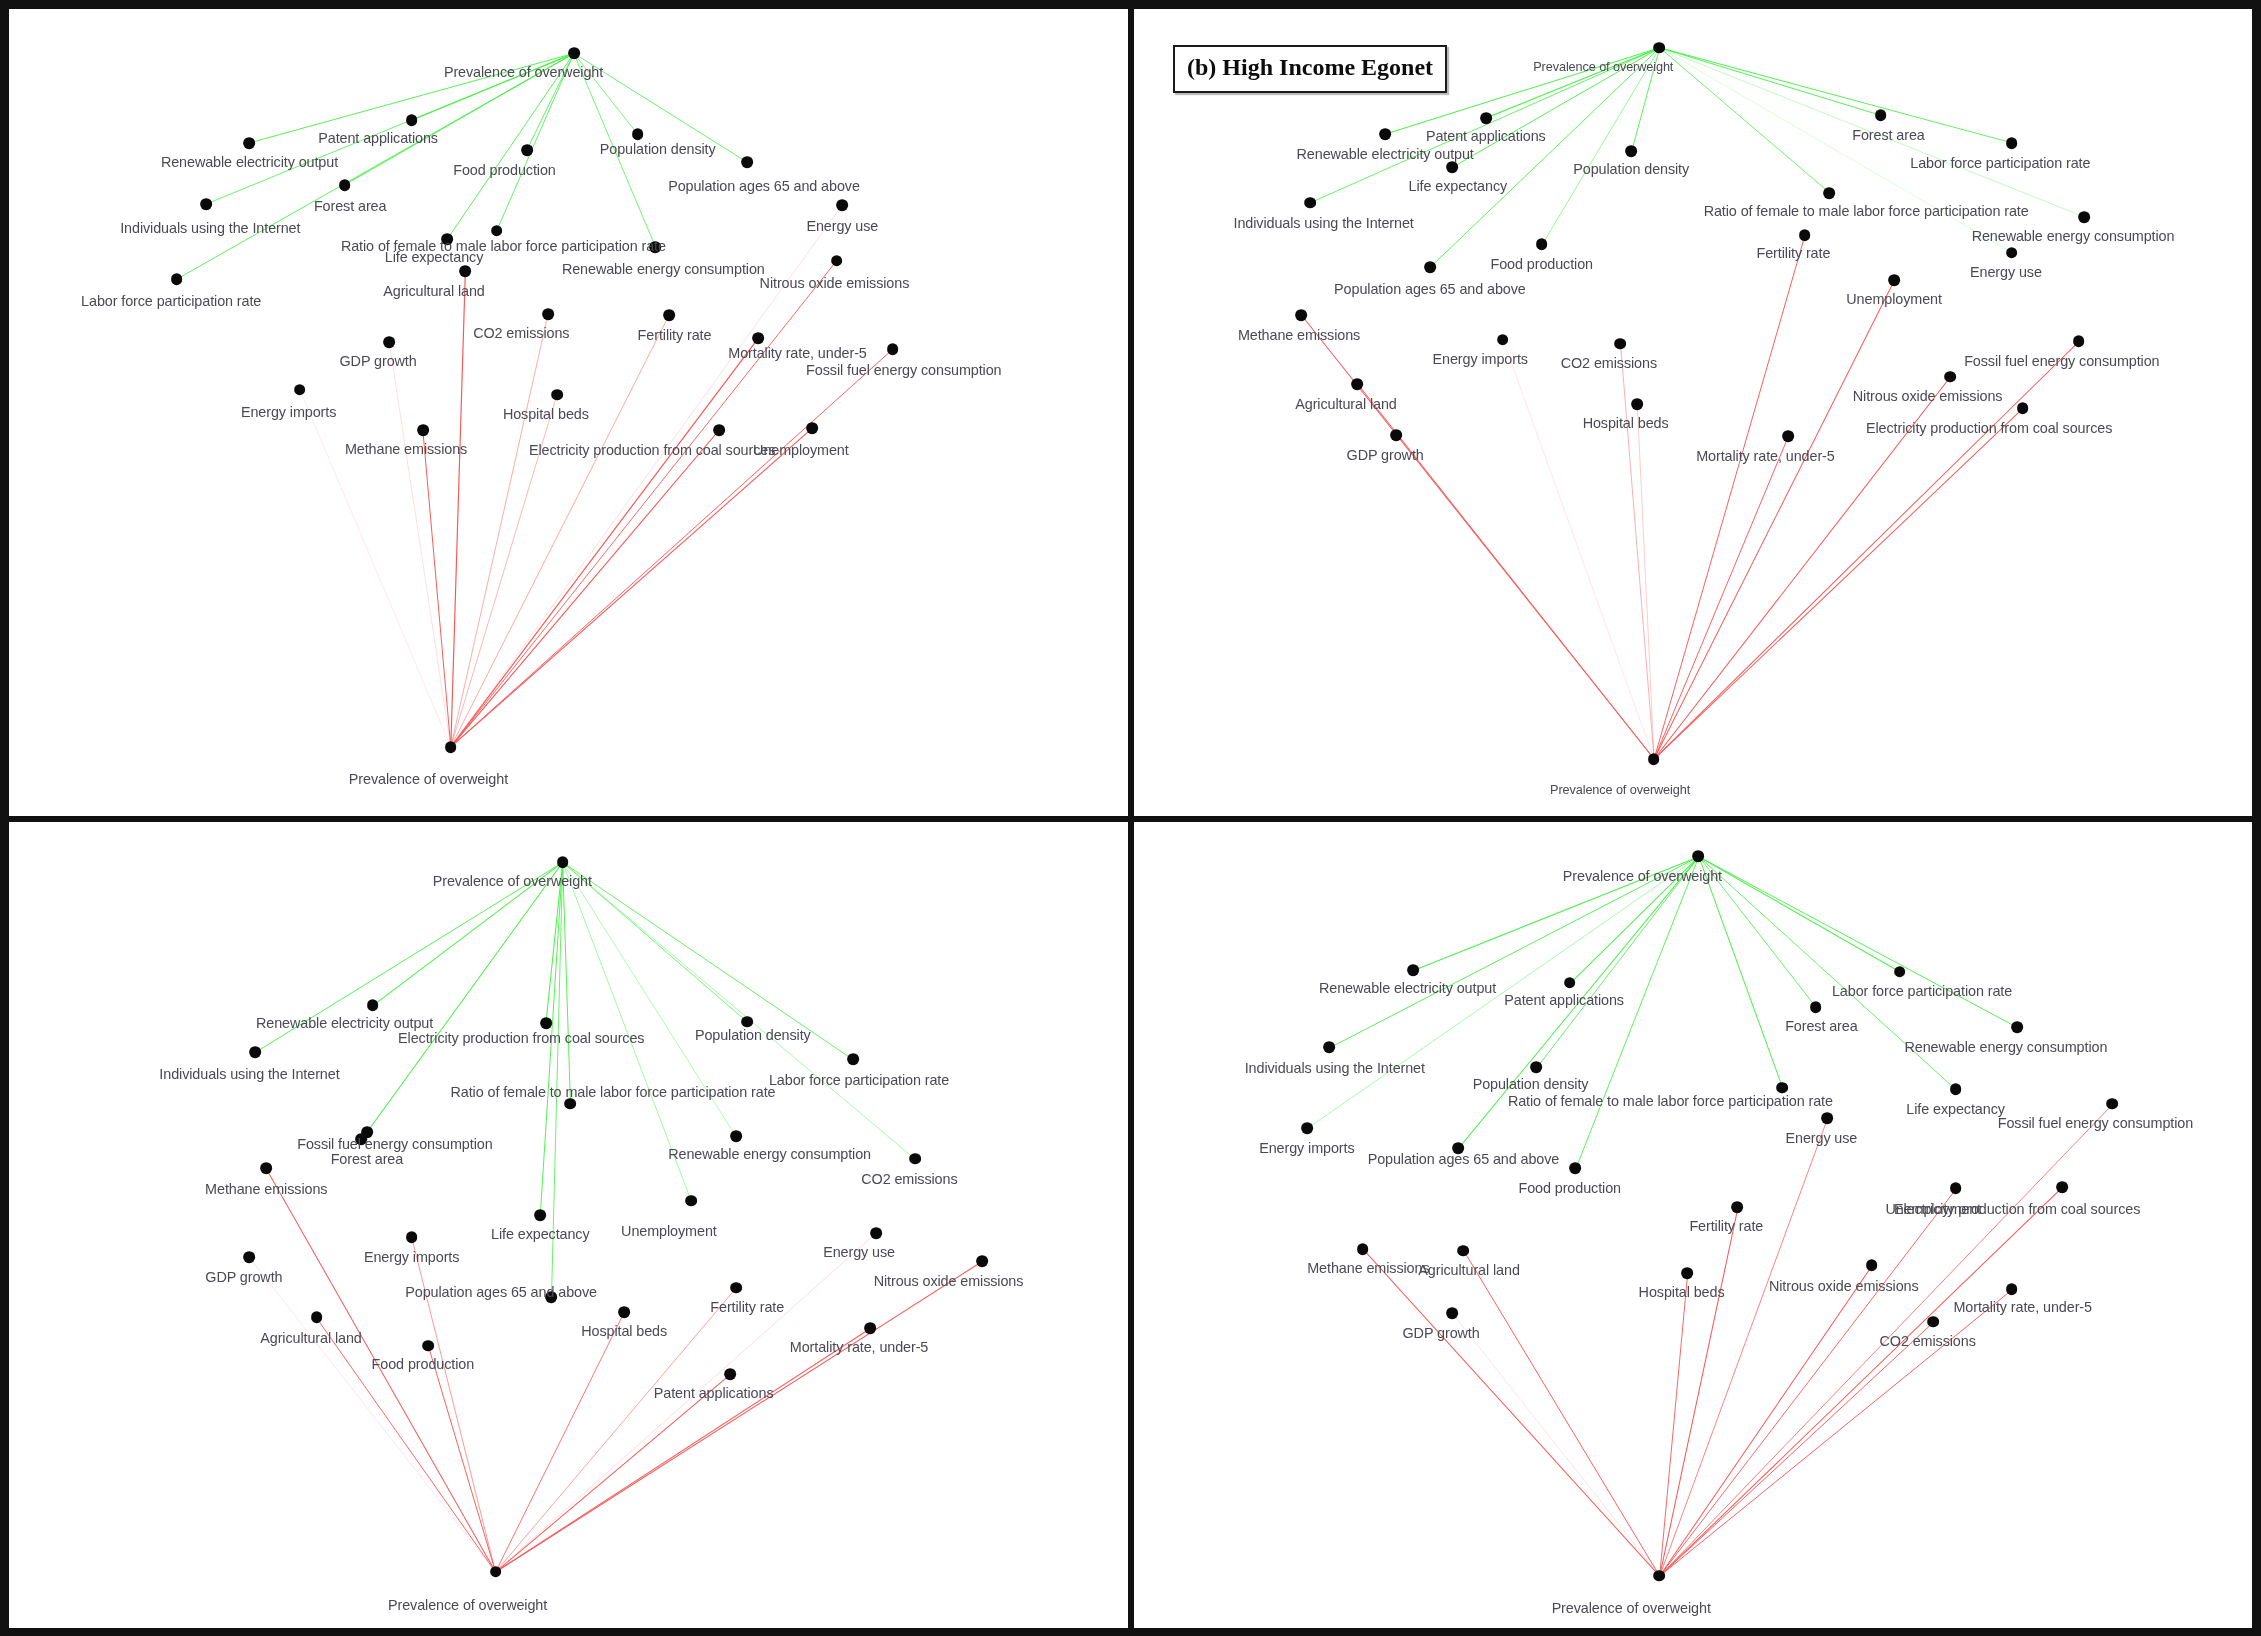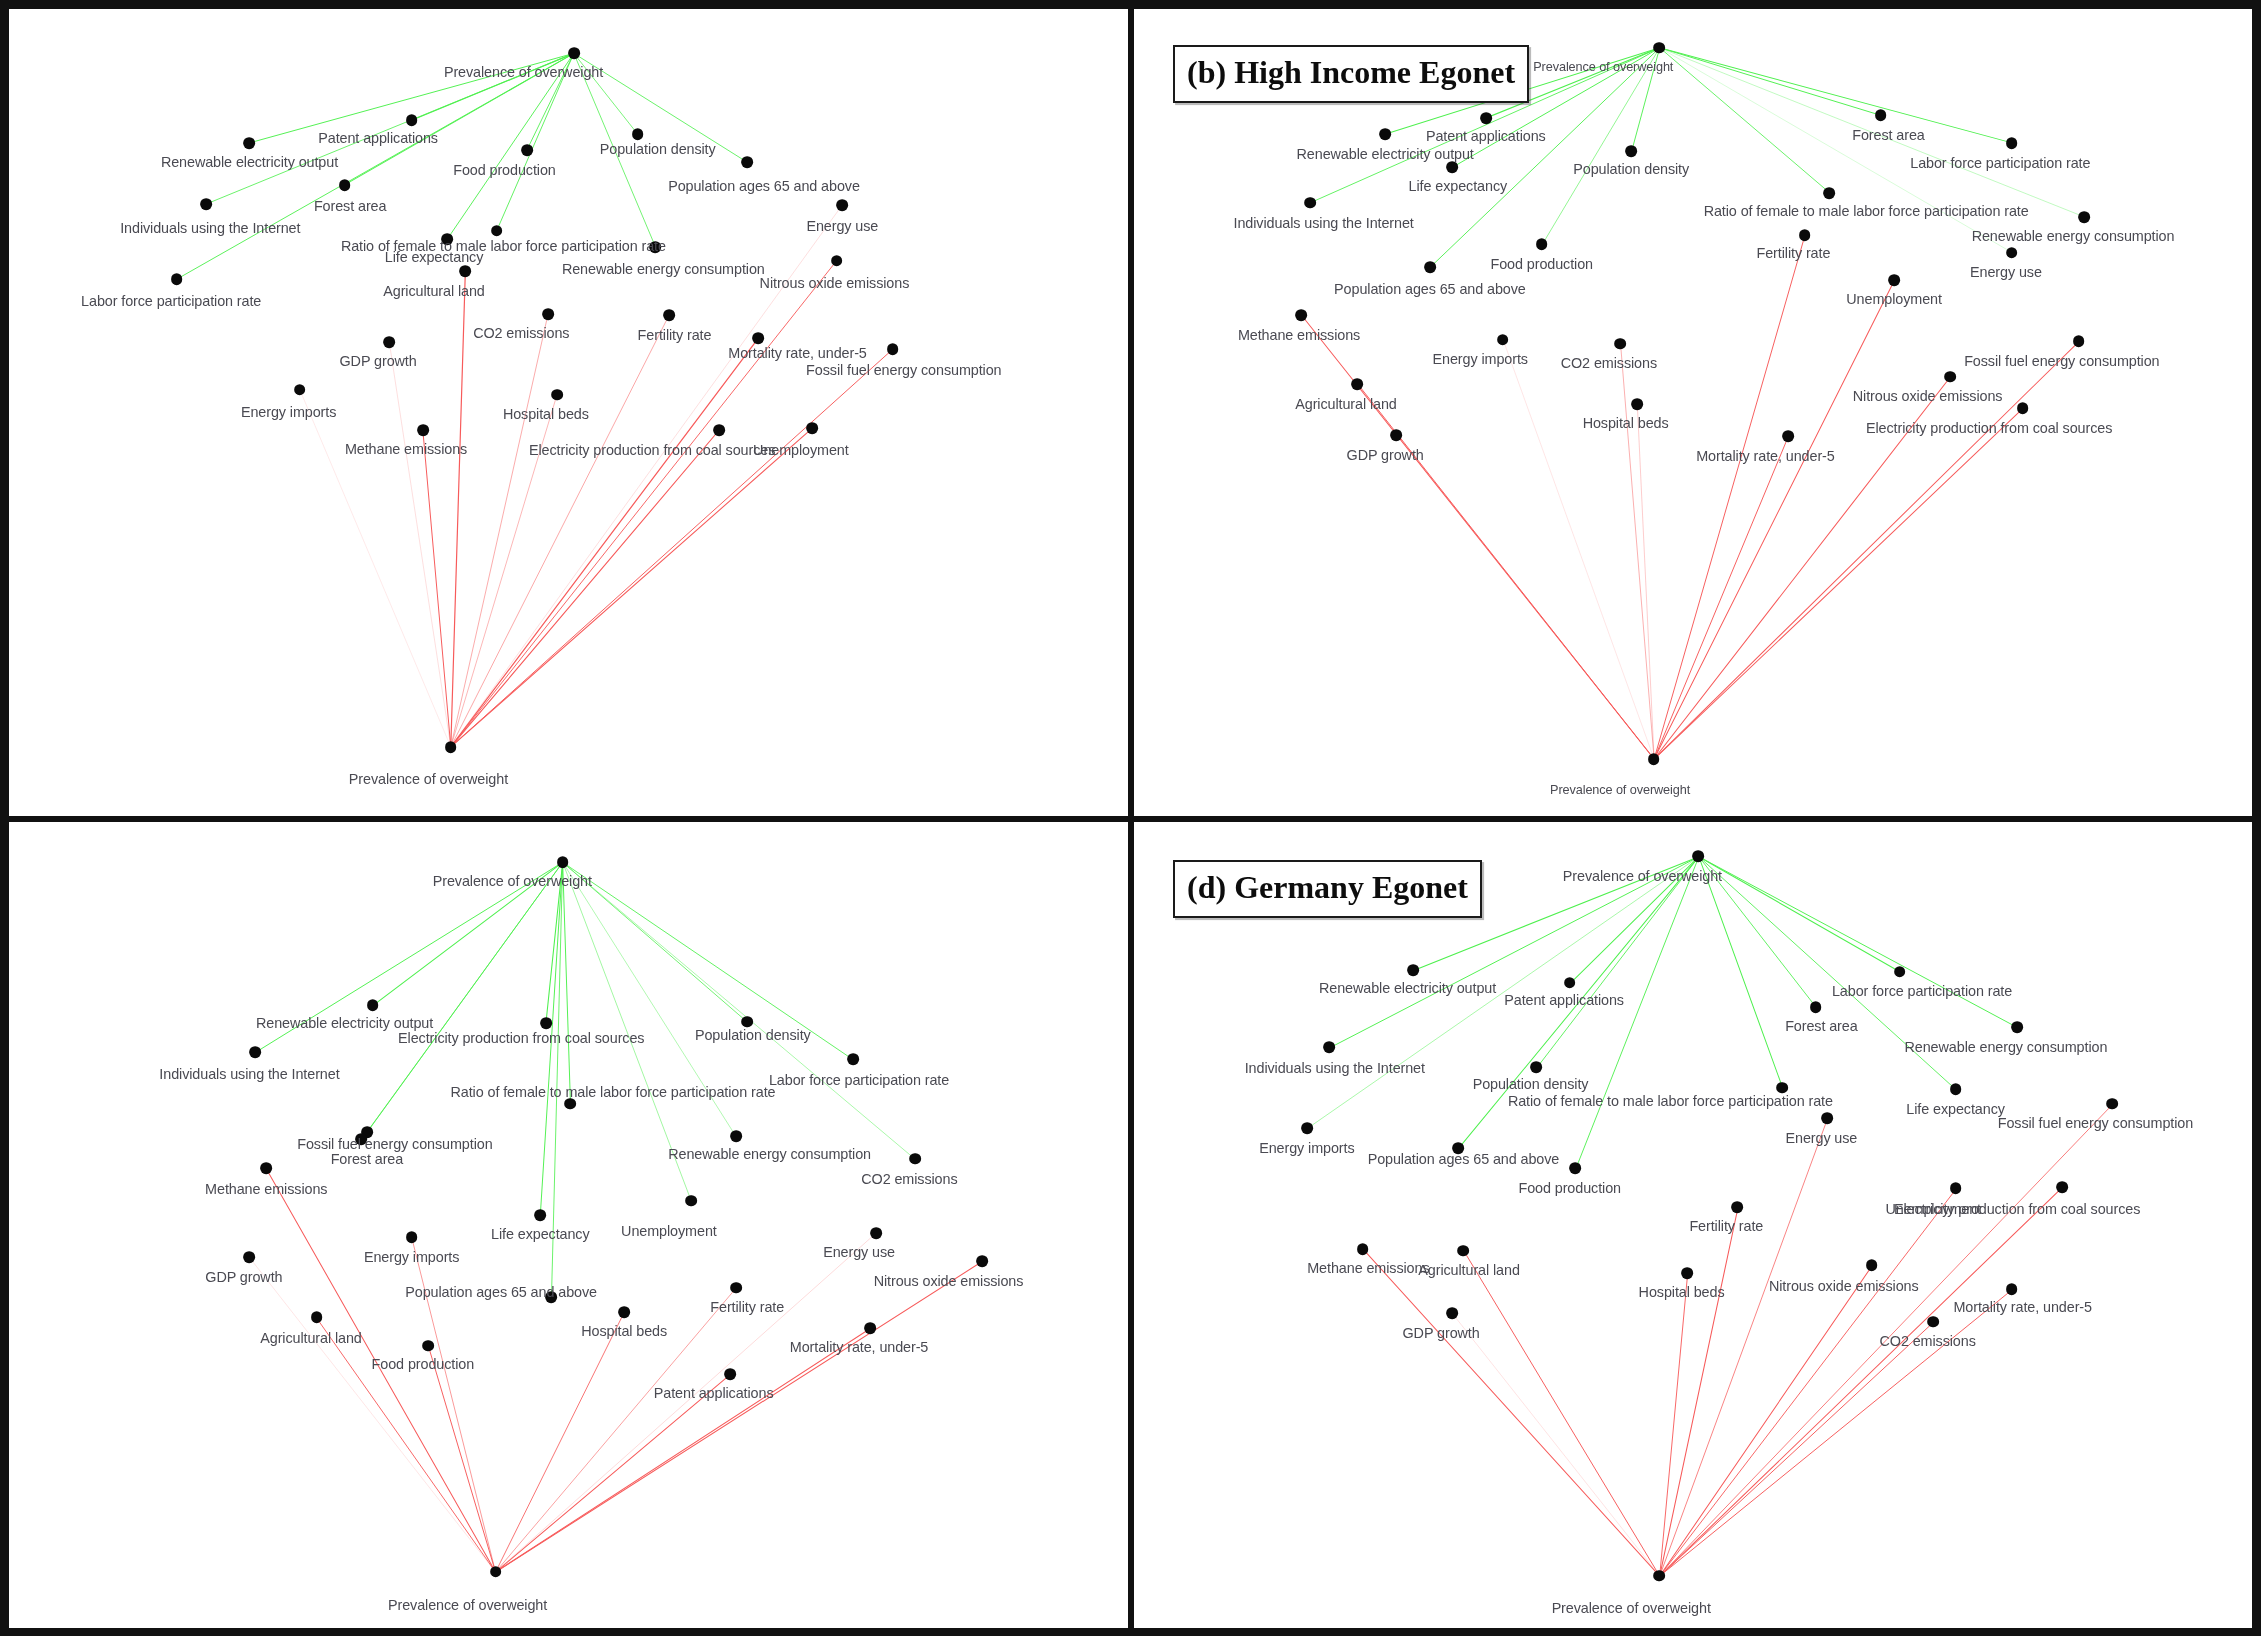--- a/index.html
+++ b/index.html
@@ -223,21 +223,21 @@
         <div class="node-dot" style="left: 20%; top: 46.5%; width: 11.7px; height: 11.7px;"></div>
         <div class="node-label" style="left: 19%; top: 49%; font-size: 14.4px;">Agricultural land</div>
         <div class="node-dot" style="left: 45%; top: 49%; width: 11.7px; height: 11.7px;"></div>
         <div class="node-label" style="left: 44%; top: 51.3%; font-size: 14.4px;">Hospital beds</div>
         <div class="node-dot" style="left: 79.5%; top: 49.5%; width: 11.7px; height: 11.7px;"></div>
         <div class="node-label" style="left: 76.5%; top: 51.9%; font-size: 14.4px;">Electricity production from coal sources</div>
         <div class="node-dot" style="left: 23.5%; top: 52.8%; width: 11.7px; height: 11.7px;"></div>
         <div class="node-label" style="left: 22.5%; top: 55.3%; font-size: 14.4px;">GDP growth</div>
         <div class="node-dot" style="left: 58.5%; top: 53%; width: 11.7px; height: 11.7px;"></div>
         <div class="node-label" style="left: 56.5%; top: 55.4%; font-size: 14.4px;">Mortality rate, under-5</div>
-        <div class="panel-title" style="left: 3.5%; top: 4.5%; padding: 6.9px 12.4px 9.6px; font-size: 32px; text-align: right;">(b) High Income Egonet</div>
+        <div class="panel-title" style="left: 3.5%; top: 4.5%; padding: 6.9px 12.4px 9.6px; font-size: 24px; text-align: right;">(b) High Income Egonet</div>
       </div>
       <div class="panel">
         <svg class="panel-svg" viewBox="0 0 100 100" preserveAspectRatio="none">
           <g>
             <line x1="49.5" y1="5" x2="32.5" y2="22.8" stroke="#4ef04e" stroke-width="1.1" stroke-linecap="round" vector-effect="non-scaling-stroke"></line>
             <line x1="49.5" y1="5" x2="48" y2="25" stroke="#4ef04e" stroke-width="1.056" stroke-linecap="round" vector-effect="non-scaling-stroke"></line>
             <line x1="49.5" y1="5" x2="66" y2="24.8" stroke="#4ef04e" stroke-width="0.792" stroke-linecap="round" vector-effect="non-scaling-stroke"></line>
             <line x1="49.5" y1="5" x2="22" y2="28.6" stroke="#4ef04e" stroke-width="0.9680000000000001" stroke-linecap="round" vector-effect="non-scaling-stroke"></line>
             <line x1="49.5" y1="5" x2="75.5" y2="29.5" stroke="#4ef04e" stroke-width="0.88" stroke-linecap="round" vector-effect="non-scaling-stroke"></line>
             <line x1="49.5" y1="5" x2="50.2" y2="35" stroke="#4ef04e" stroke-width="0.9680000000000001" stroke-linecap="round" vector-effect="non-scaling-stroke"></line>
@@ -390,17 +390,16 @@
         <div class="node-dot" style="left: 49.5%; top: 56%; width: 11.7px; height: 11.7px;"></div>
         <div class="node-label" style="left: 49%; top: 58.4%; font-size: 14.4px;">Hospital beds</div>
         <div class="node-dot" style="left: 66%; top: 55%; width: 11.7px; height: 11.7px;"></div>
         <div class="node-label" style="left: 63.5%; top: 57.6%; font-size: 14.4px;">Nitrous oxide emissions</div>
         <div class="node-dot" style="left: 78.5%; top: 58%; width: 11.7px; height: 11.7px;"></div>
         <div class="node-label" style="left: 79.5%; top: 60.2%; font-size: 14.4px;">Mortality rate, under-5</div>
         <div class="node-dot" style="left: 28.5%; top: 61%; width: 11.7px; height: 11.7px;"></div>
         <div class="node-label" style="left: 27.5%; top: 63.4%; font-size: 14.4px;">GDP growth</div>
         <div class="node-dot" style="left: 71.5%; top: 62%; width: 11.7px; height: 11.7px;"></div>
         <div class="node-label" style="left: 71%; top: 64.4%; font-size: 14.4px;">CO2 emissions</div>
-        <div class="panel-title" style="left: 3.5%; top: 4.8%; padding: 6.9px 12.4px 9.6px; font-size: 32px;">(d) Germany Egonet</div>
       </div>
     </div>
 </div>
 
 
 </body></html>

